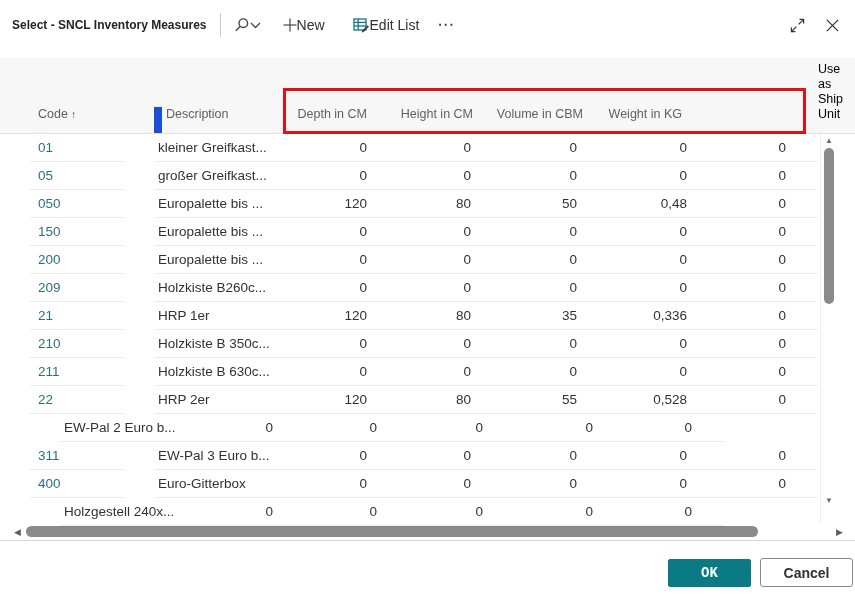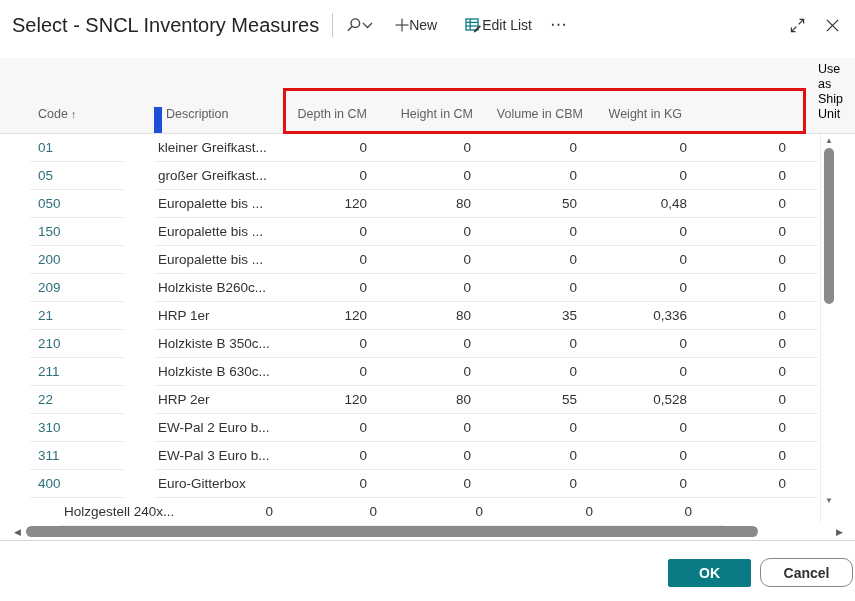--- a/index.html
+++ b/index.html
@@ -3,21 +3,21 @@
 <meta charset="utf-8">
 <style>
   * { margin:0; padding:0; box-sizing:border-box; }
   html,body { background:#fff; }
   body { font-family:"Liberation Sans", sans-serif; color:#323130; }
   .dialog { position:relative; width:855px; height:601px; background:#fff; overflow:hidden; }
 
   
   .titlebar { position:absolute; top:0; left:0; right:0; height:50px;
               display:flex; align-items:center; padding:0 13px 0 12px; background:#fff; }
-  .title { font-size:20px; font-weight:400; color:#252423; white-space:nowrap; }
+  .title { font-size:12px; font-weight:700; color:#252423; white-space:nowrap; }
   .vsep { width:1px; height:24px; background:#c8c6c4; margin:0 11px 0 13px; }
   .tbtn { display:inline-flex; align-items:center; background:none; border:none;
           font-family:inherit; font-size:14px; color:#323130; cursor:pointer; padding:4px 2px; }
   .tbtn svg { display:block; }
   .ml18 { margin-left:18px; } .ml24 { margin-left:24px; } .ml14 { margin-left:14px; }
   .more-glyph { font-size:17px; letter-spacing:1px; color:#323130; line-height:10px; }
   .spacer { flex:1; }
 
   
   .headerband { position:absolute; top:58px; left:0; width:855px; height:76px;
@@ -65,23 +65,23 @@
   
   .hscroll { position:absolute; left:0; top:524px; width:855px; height:16px; }
   .harrow { position:absolute; top:3px; font-size:9px; color:#5f5f5f; cursor:pointer; line-height:10px; }
   .hthumb { position:absolute; left:26px; top:2px; width:732px; height:11px;
             background:#8a8a8a; border-radius:6px; cursor:pointer; }
   .bottomline { position:absolute; left:0; top:540px; width:855px; border-top:1px solid #d6d6d6; }
 
   
   .btn-ok { position:absolute; left:668px; top:559px; width:83px; height:28px;
             background:#0a7b85; color:#fff; border:1px solid #0a7b85; border-radius:2px;
-            font-family:Liberation Sans, sans-serif; font-size:14px; font-weight:700; cursor:pointer; }
+            font-family:Liberation Mono, monospace; font-size:14px; font-weight:700; cursor:pointer; }
   .btn-cancel { position:absolute; left:760px; top:558px; width:93px; height:29px;
-            background:#fff; color:#323130; border:1px solid #8a8886; border-radius:10px;
+            background:#fff; color:#323130; border:1px solid #8a8886; border-radius:3px;
             font-family:inherit; font-size:14px; font-weight:600; cursor:pointer; }
 </style>
 </head>
 <body>
 
 <div class="dialog">
 
   <div class="titlebar">
     <span class="title">Select - SNCL Inventory Measures</span>
     <span class="vsep"></span>
@@ -300,21 +300,20 @@
       <span class="cell c-width num">80</span>
       <span class="cell c-height num">55</span>
       <span class="cell c-volume num">0,528</span>
       <span class="cell c-weight num">0</span>
       <span class="cell c-ship"></span>
       <span class="cell c-rest nb"></span>
     </div>
 
     <div class="trow">
       <span class="cell c-pad nb"></span>
-      <span class="cell c-code"><a>310</a></span>
       <span class="cell c-gutter nb"></span>
       <span class="cell c-desc">EW-Pal 2 Euro b...</span>
       <span class="cell c-depth num">0</span>
       <span class="cell c-width num">0</span>
       <span class="cell c-height num">0</span>
       <span class="cell c-volume num">0</span>
       <span class="cell c-weight num">0</span>
       <span class="cell c-ship"></span>
       <span class="cell c-rest nb"></span>
     </div>

